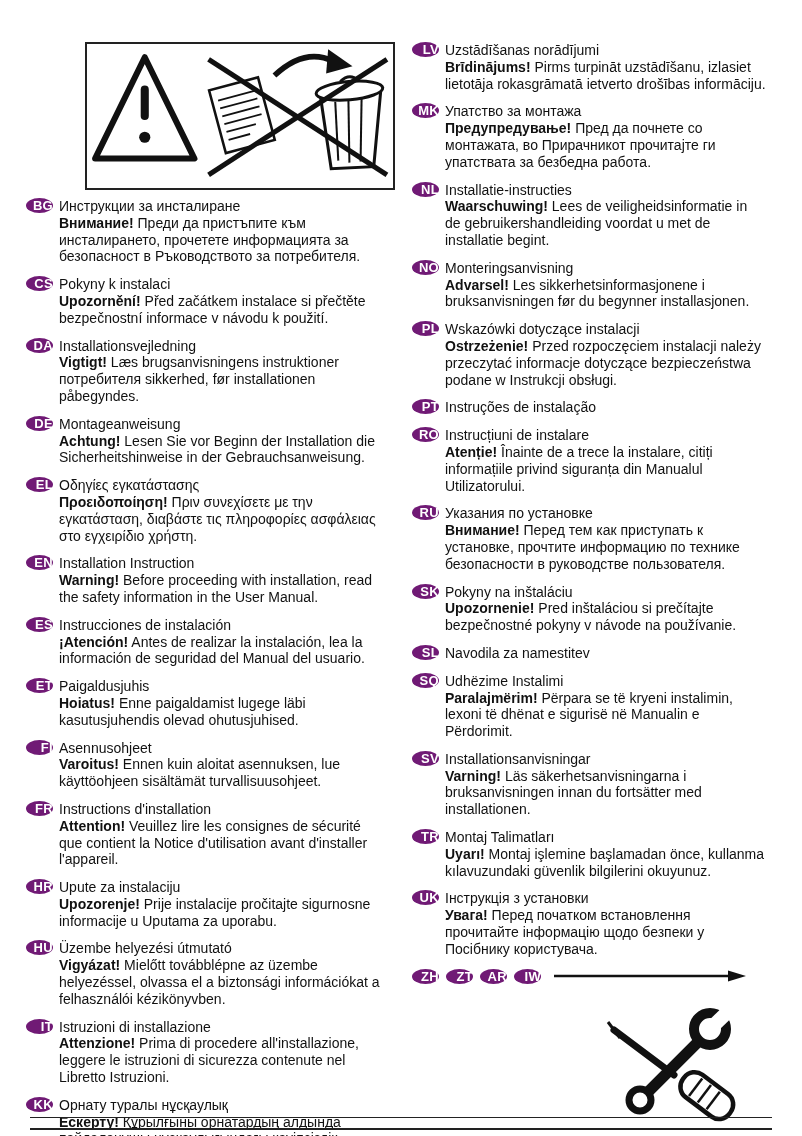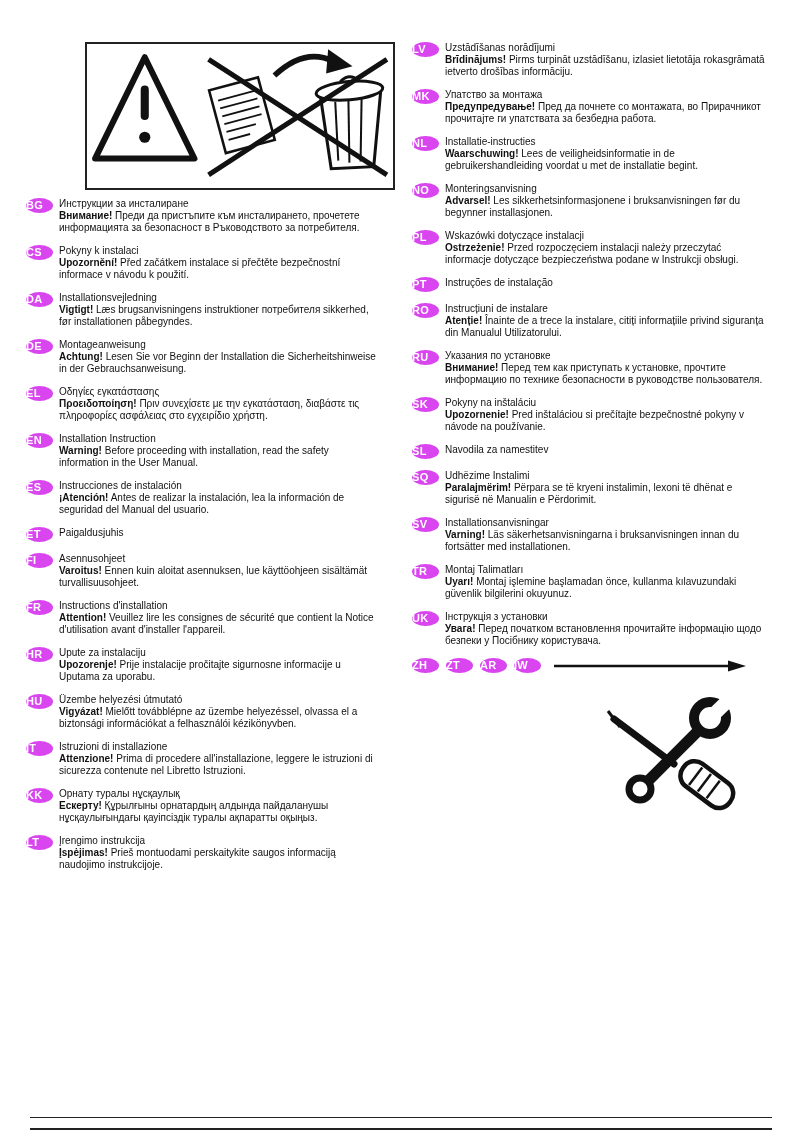--- a/index.html
+++ b/index.html
@@ -4,24 +4,24 @@
 <style>
   html,body{margin:0;padding:0;background:#ffffff;}
   .page{position:relative;width:802px;height:1136px;background:#ffffff;
         font-family:"Liberation Sans",sans-serif;color:#111;overflow:hidden;}
   .fig-box{position:absolute;left:85px;top:42px;width:306px;height:144px;border:2px solid #222;}
   .fig-box svg{display:block;width:100%;height:100%;}
   .col{position:absolute;width:354px;}
   .col-left{left:26px;top:198px;}
   .col-right{left:412px;top:42px;}
   .entry{display:flex;align-items:flex-start;margin-bottom:11px;}
-  .badge{flex:0 0 auto;display:inline-block;width:27px;height:15px;background:#d946ef;color:#fff;
-         border-radius:50%;font-size:11px;font-weight:700;text-align:left;line-height:15px;
+  .badge{flex:0 0 auto;display:inline-block;width:27px;height:15px;background:#701a75;color:#fff;
+         border-radius:50%;font-size:13px;font-weight:700;text-align:right;line-height:15px;
          margin-right:6px;letter-spacing:.3px;}
-  .entry-text{font-size:10px;line-height:1.2;}
+  .entry-text{font-size:14px;line-height:1.2;}
   .entry-title{display:block;}
   .entry-body{display:block;}
   .entry-body b{font-weight:700;}
   .extra-langs{display:flex;align-items:center;margin-top:6px;}
   .extra-langs .badge{margin-right:7px;}
   .cont-arrow{margin-left:4px;}
   .tools-fig{display:flex;justify-content:flex-end;padding-right:14px;margin-top:18px;}
   .rule{position:absolute;left:30px;width:742px;background:#222;}
   .rule-1{top:1117px;height:1px;}
   .rule-2{top:1128px;height:2px;}
@@ -114,20 +114,21 @@
           <span class="badge">ES</span>
           <span class="entry-text">
             <span class="entry-title">Instrucciones de instalación</span>
             <span class="entry-body"><b>¡Atención!</b> <span>Antes de realizar la instalación, lea la información de seguridad del Manual del usuario.</span></span>
           </span>
         </div>
         <div class="entry">
           <span class="badge">ET</span>
           <span class="entry-text">
             <span class="entry-title">Paigaldusjuhis</span>
+            <span class="entry-body"><b>Hoiatus!</b> <span>Enne paigaldamist lugege läbi kasutusjuhendis olevad ohutusjuhised.</span></span>
           </span>
         </div>
         <div class="entry">
           <span class="badge">FI</span>
           <span class="entry-text">
             <span class="entry-title">Asennusohjeet</span>
             <span class="entry-body"><b>Varoitus!</b> <span>Ennen kuin aloitat asennuksen, lue käyttöohjeen sisältämät turvallisuusohjeet.</span></span>
           </span>
         </div>
         <div class="entry">

